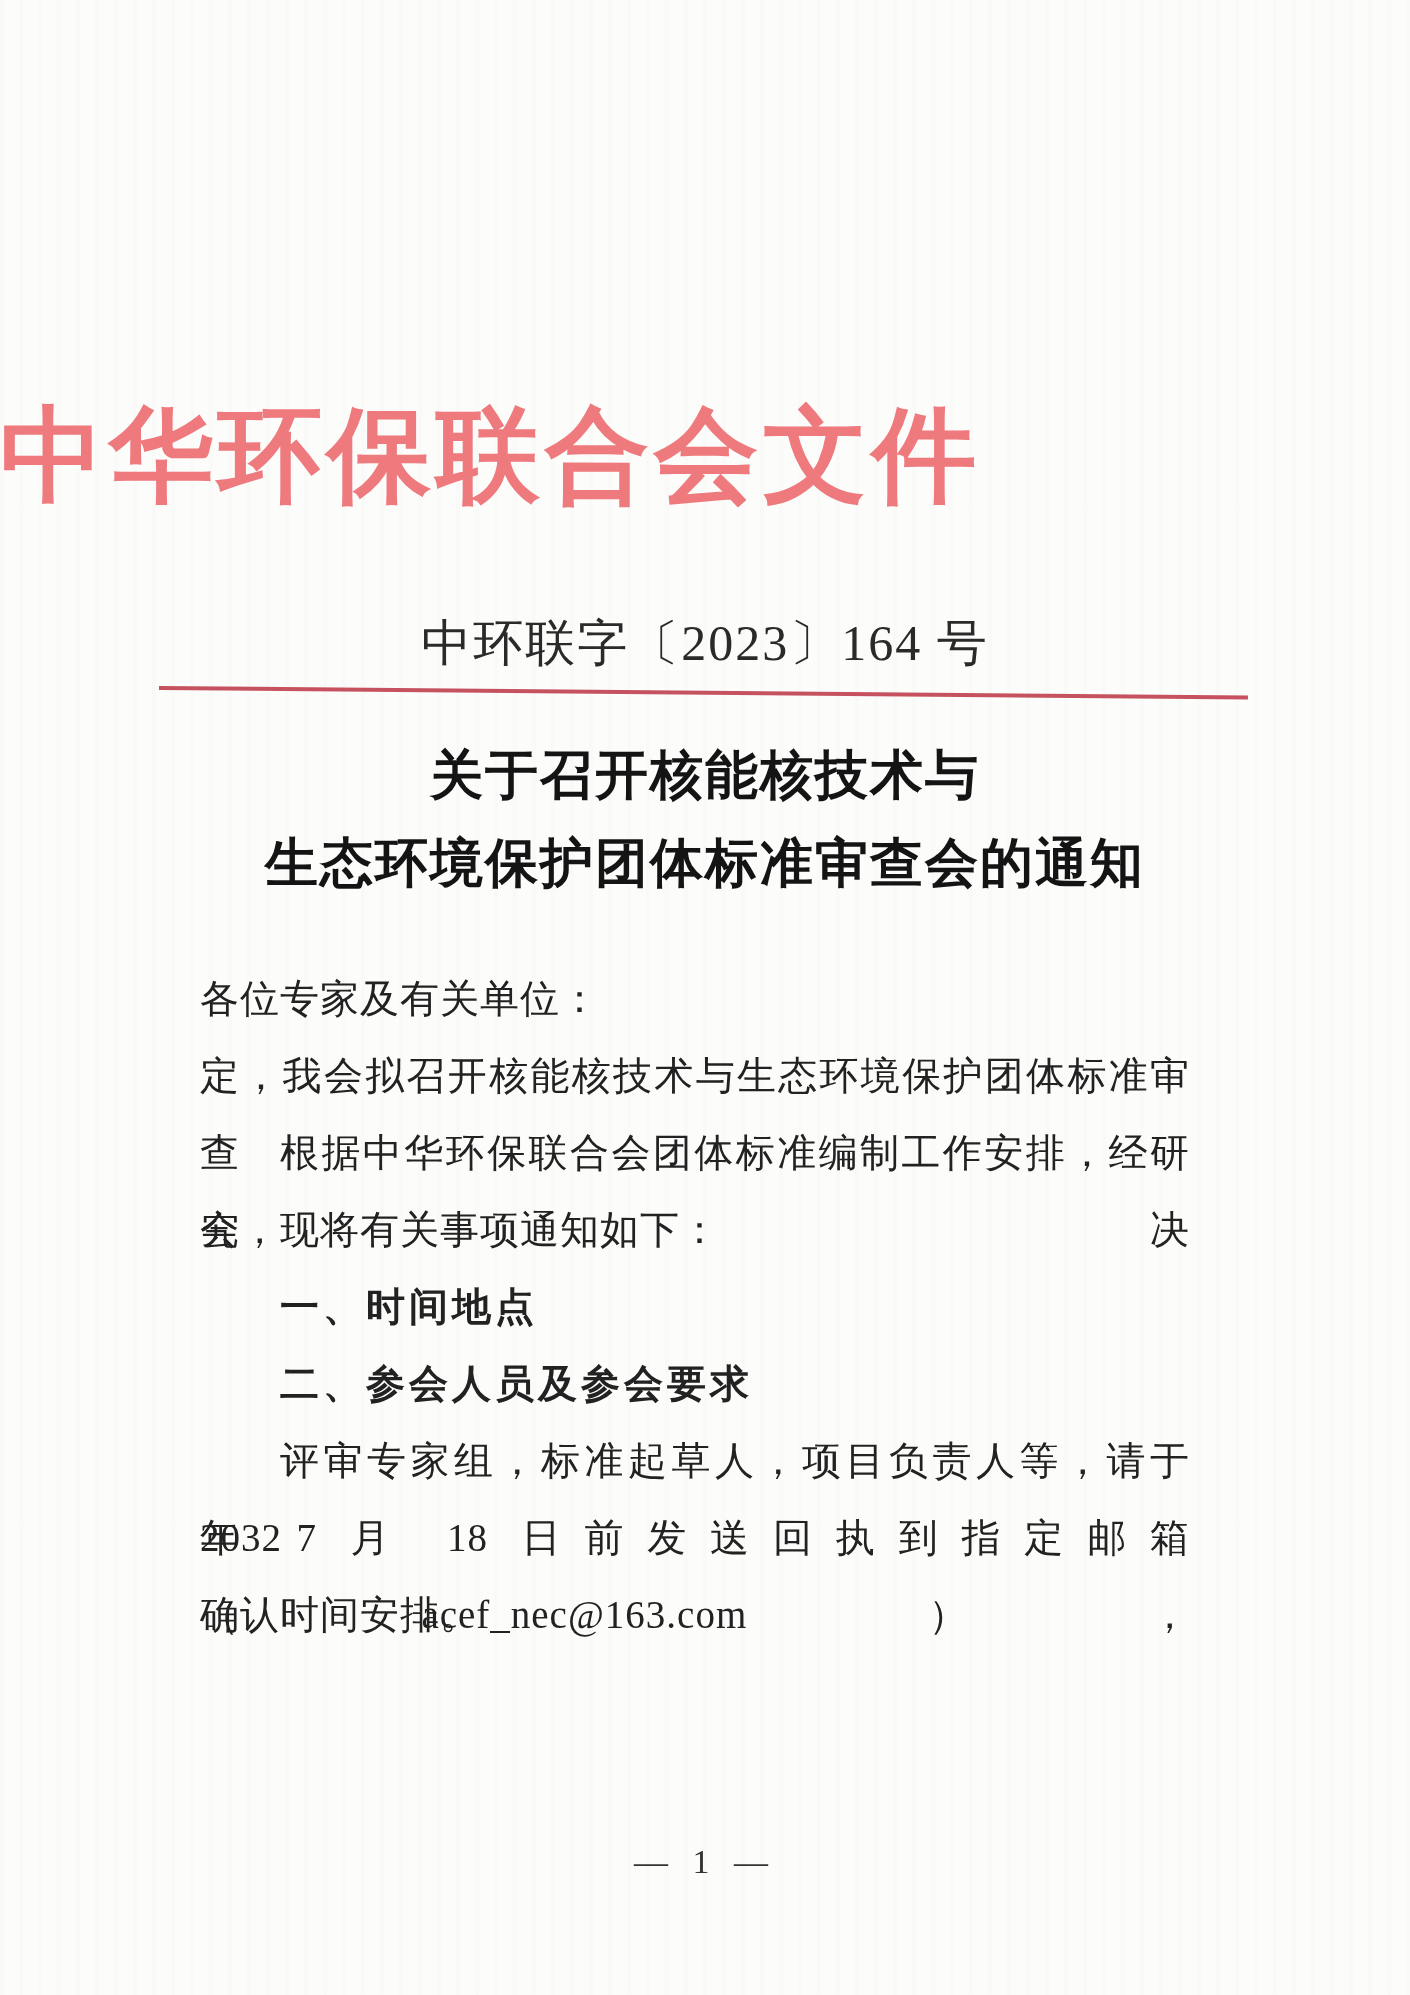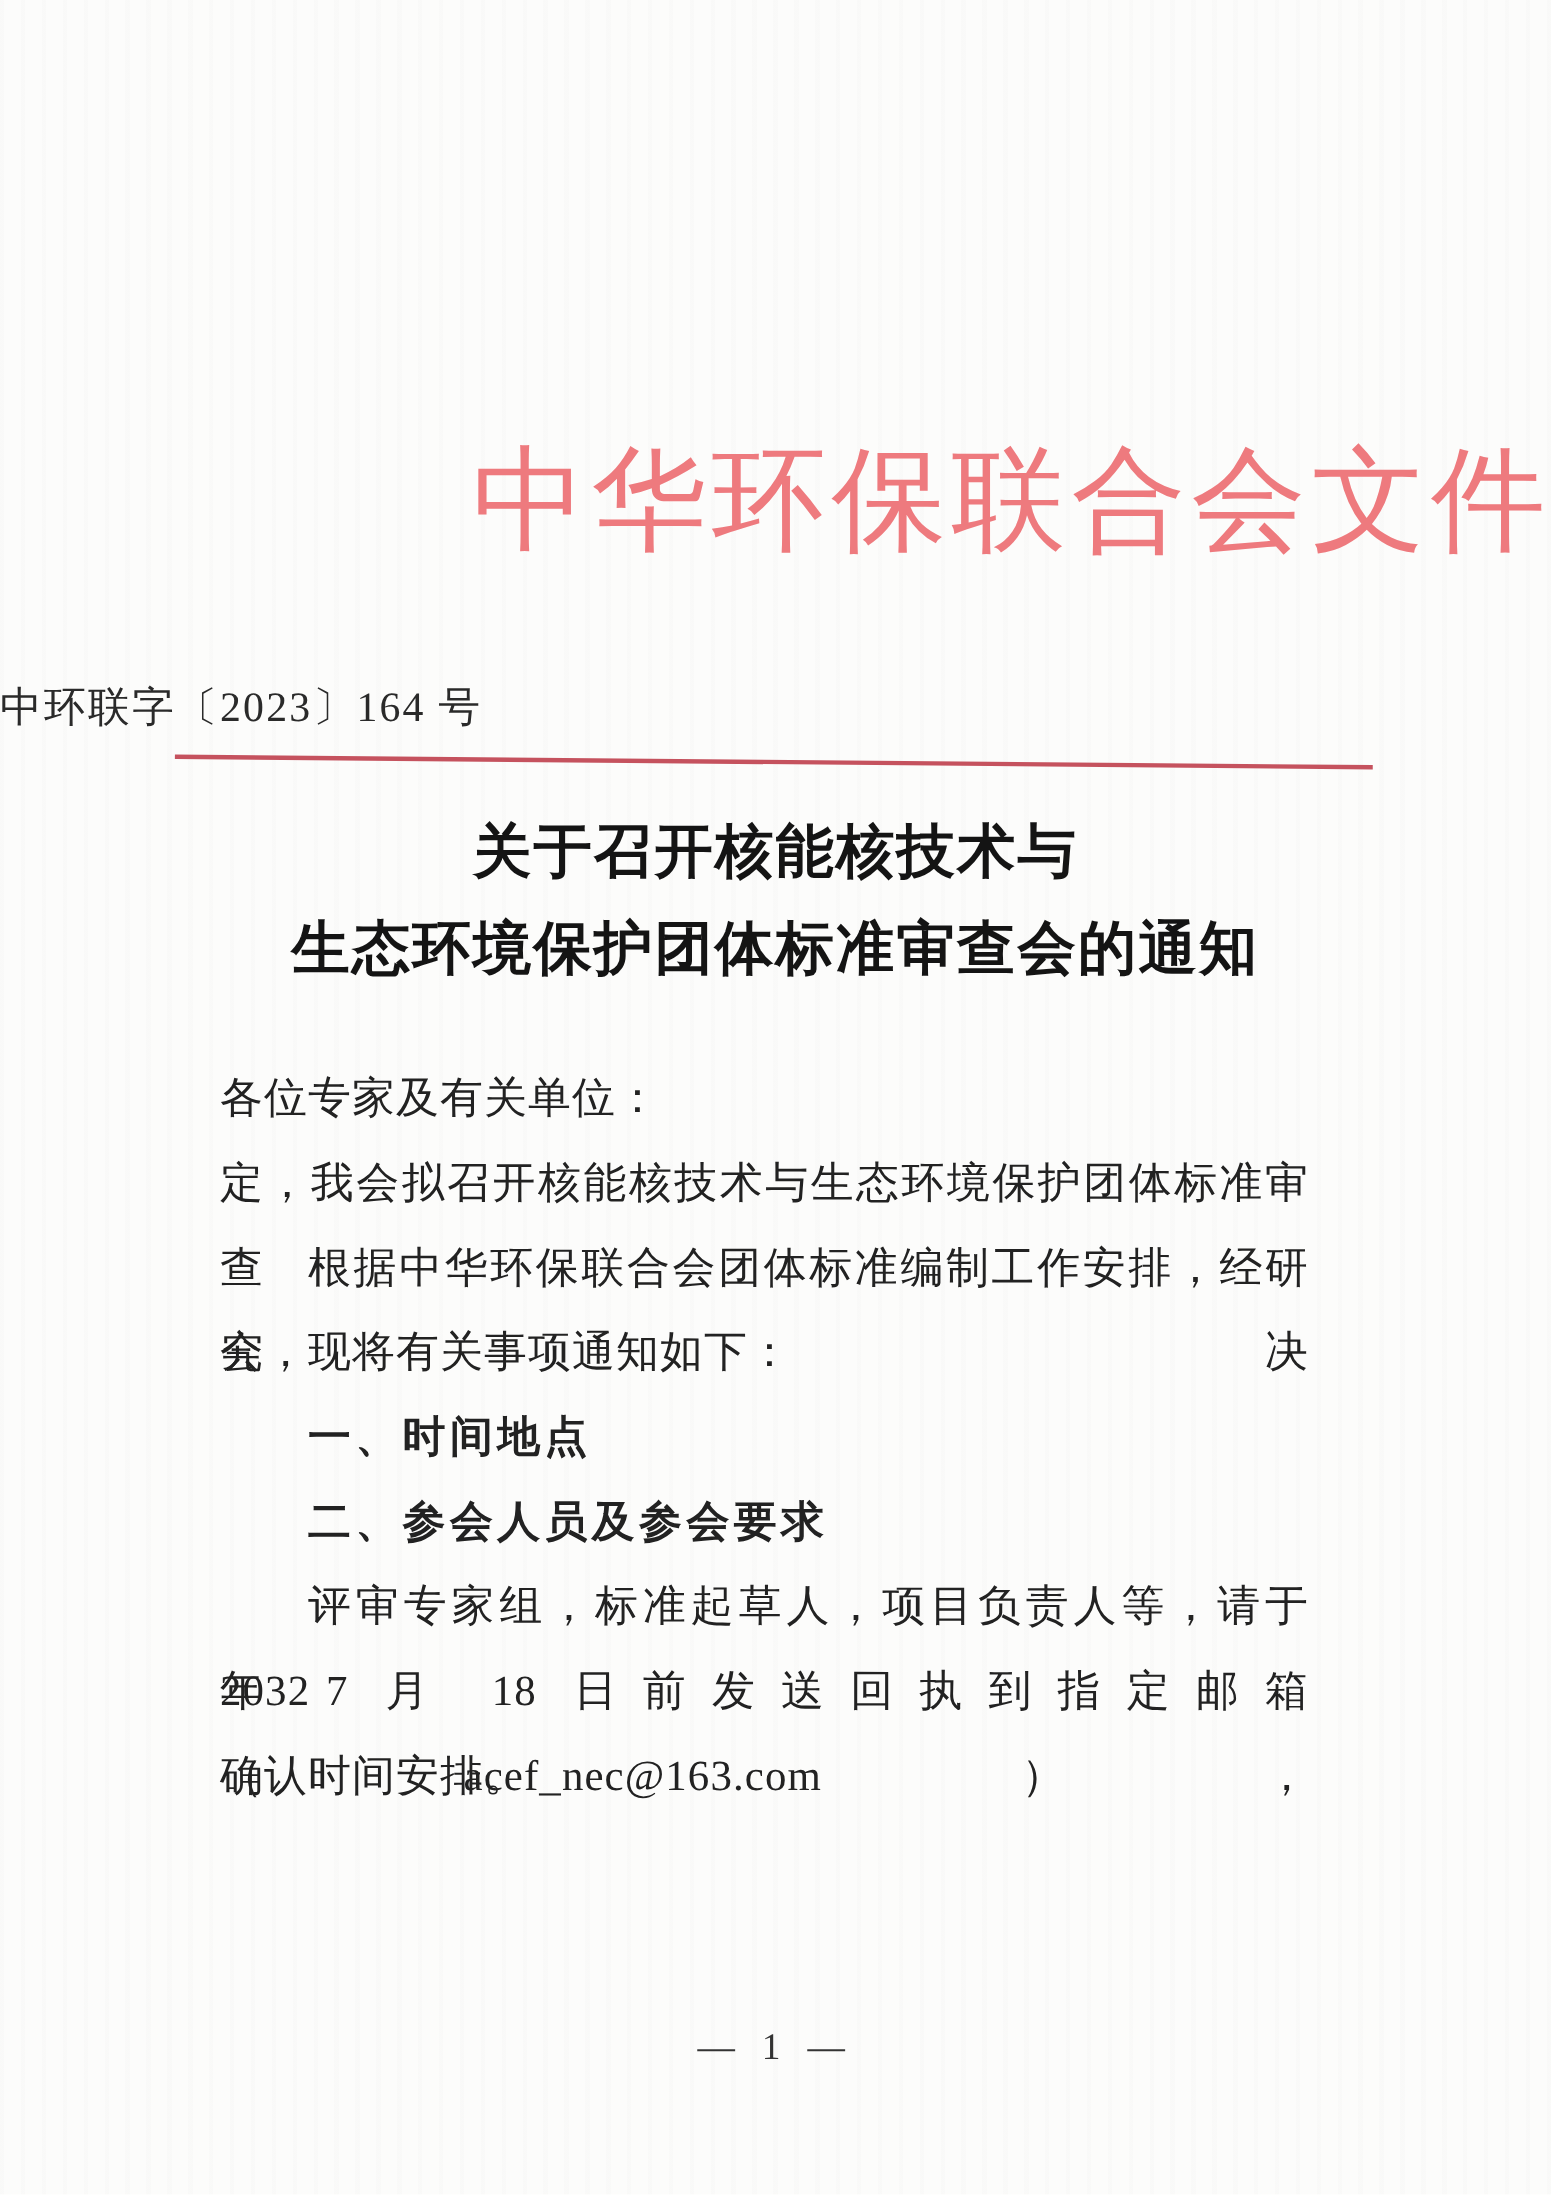--- a/index.html
+++ b/index.html
@@ -23,37 +23,37 @@
     color: #1e1e1e;
     overflow: hidden;
   }
 
   
   .org-title {
     position: absolute;
     top: 400px;
     left: 0;
     right: 0;
-    text-align: right;
+    text-align: left;
     font-size: 104px;
     line-height: 112px;
-    font-weight: 400;
+    font-weight: 700;
     letter-spacing: 5px;
     color: #ee7a7e;
     white-space: nowrap;
   }
 
   
   .doc-number {
     position: absolute;
     top: 618px;
     left: 0;
     right: 0;
-    text-align: left;
-    font-size: 38px;
+    text-align: center;
+    font-size: 50px;
     line-height: 50px;
     letter-spacing: 2px;
     color: #2a2a2a;
   }
 
   
   .red-rule {
     position: absolute;
     top: 686px;
     left: 159px;

